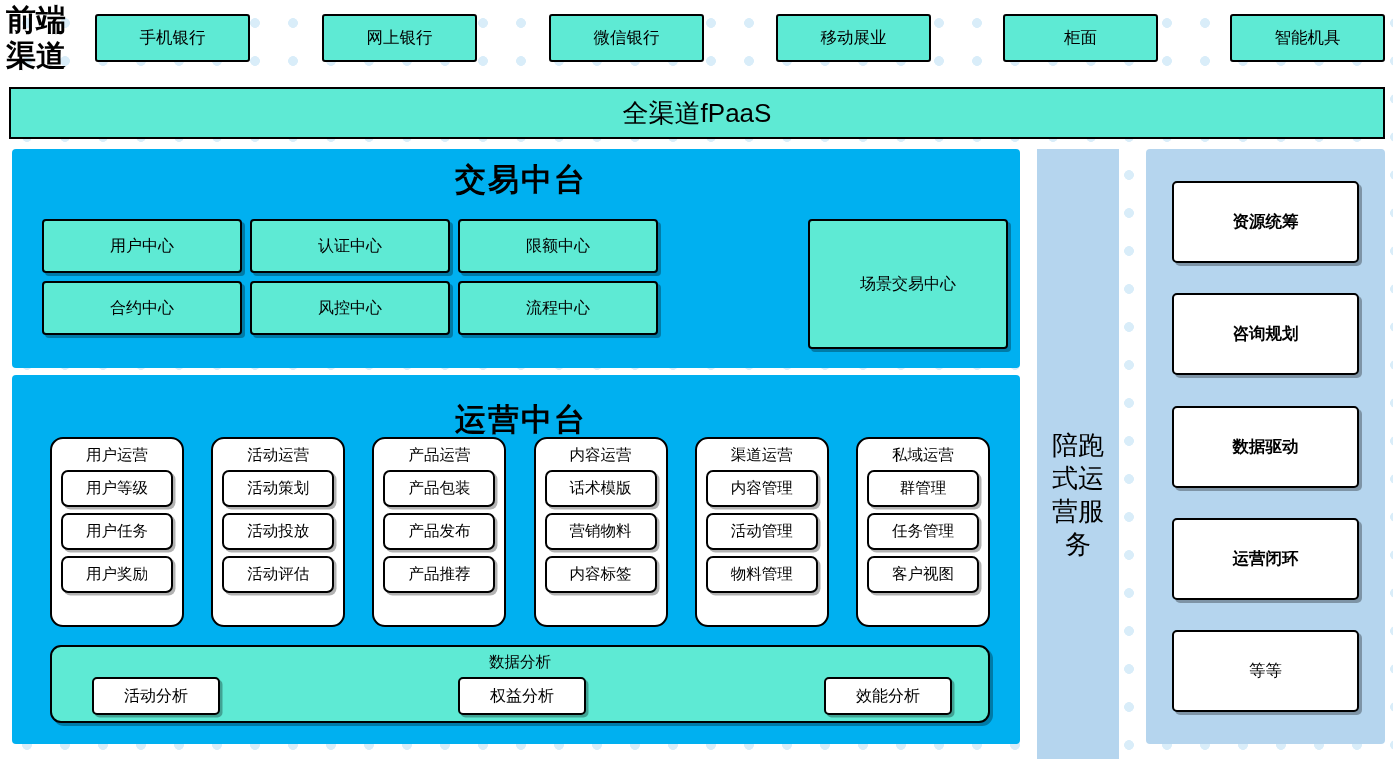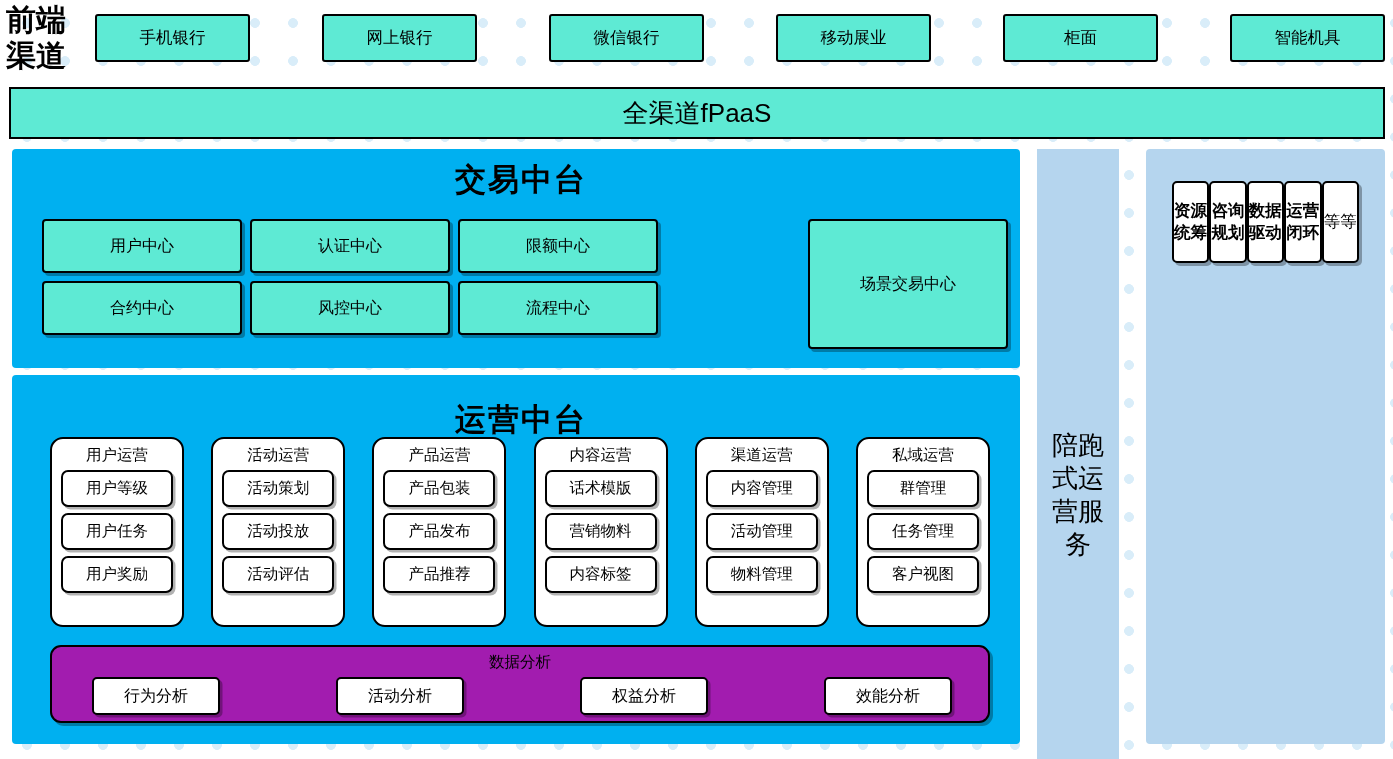--- a/index.html
+++ b/index.html
@@ -157,21 +157,21 @@
     font-size: 15.5px;
     margin-bottom: 6px;
     box-shadow: 2.5px 2.5px 0 rgba(0,0,0,0.30);
   }
   .ops-item:last-child { margin-bottom: 0; }
 
   #analysis-card {
     position: absolute;
     left: 38px; top: 270px;
     width: 940px; height: 78px;
-    background: #a21caf;
+    background: #5eead4;
     border: 2.6px solid #000;
     border-radius: 11px;
     box-shadow: 3px 3px 0 rgba(0,0,0,0.30);
   }
   #analysis-title {
     position: absolute;
     left: 0; right: 0; top: 5px;
     text-align: center;
     font-size: 15.5px;
     color: #000;
@@ -217,21 +217,21 @@
 
   
   #services-col {
     position: absolute;
     left: 1146px; top: 149px;
     width: 239px; height: 595px;
     background: #b5d5ee;
     border-radius: 4px;
     padding: 32px 26px;
     display: flex;
-    flex-direction: row;
+    flex-direction: column;
     justify-content: space-between;
   }
   .service-box {
     width: 100%;
     height: 82px;
     background: #fff;
     border: 2.6px solid #000;
     border-radius: 5px;
     display: flex;
     align-items: center;
@@ -317,21 +317,20 @@
       <div class="ops-item">群管理</div>
       <div class="ops-item">任务管理</div>
       <div class="ops-item">客户视图</div>
     </div>
 
   </div>
 
   <div id="analysis-card">
     <div id="analysis-title">数据分析</div>
     <div id="analysis-items">
-      <div class="analysis-item">行为分析</div>
       <div class="analysis-item">活动分析</div>
       <div class="analysis-item">权益分析</div>
       <div class="analysis-item">效能分析</div>
     </div>
   </div>
 </div>
 
 <div id="accompany-col">
   <div id="accompany-text">陪跑式运营服务</div>
 </div>

